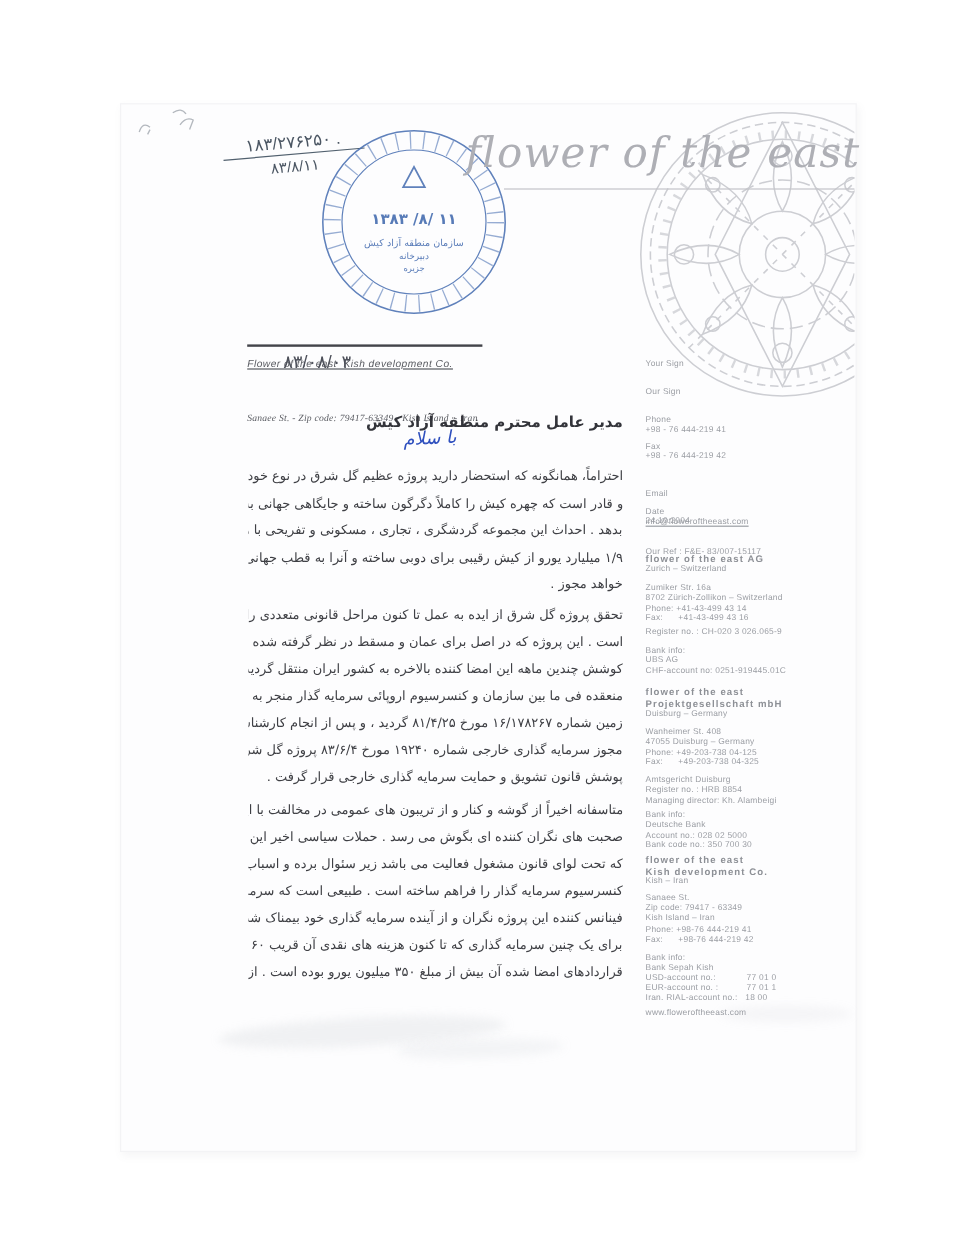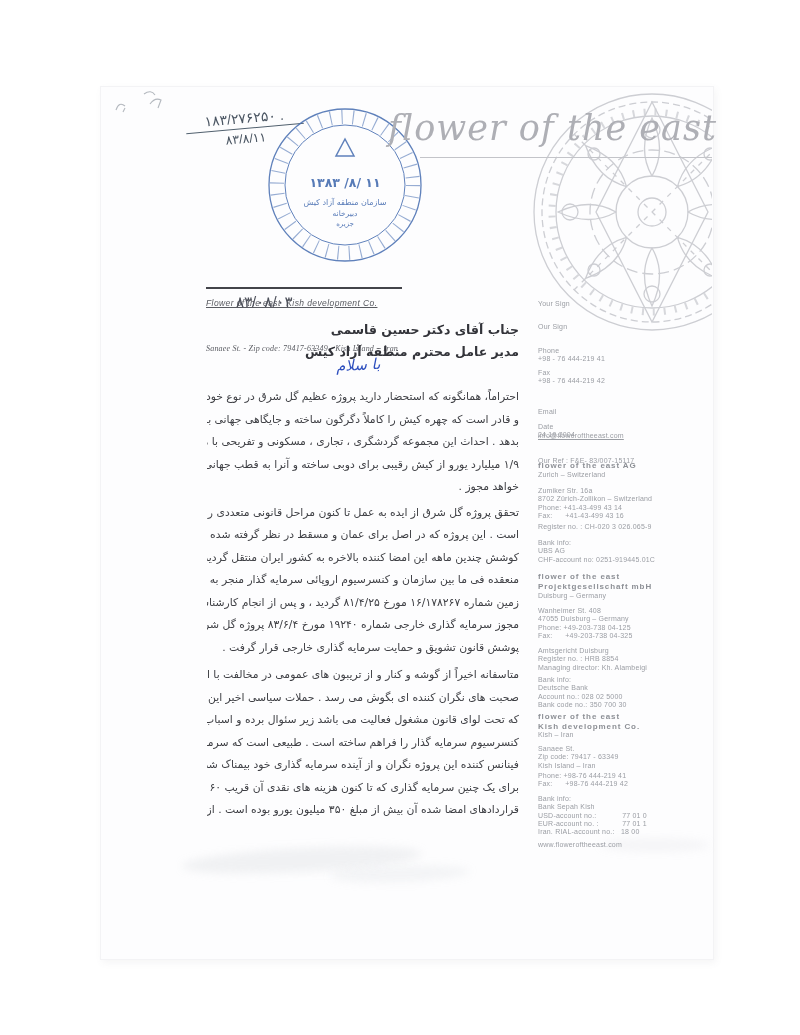--- a/index.html
+++ b/index.html
@@ -129,21 +129,20 @@
     </g>
   </svg>
 
   <div class="lh">
     <div class="l1">Flower of the east  Kish development Co.</div>
     <div class="l2">Sanaee St. - Zip code: 79417-63349 - Kish Island  - Iran</div>
   </div>
   <div class="lh-rule"></div>
   <div class="date-note">۸۳/۰۸/۰۳</div>
 
-  <div class="recipient rec1 fa abs">جناب آقای دکتر حسین قاسمی</div>
   <div class="recipient rec2 fa abs">مدیر عامل محترم منطقه آزاد کیش</div>
   <div class="salam fa">با سلام</div>
 
   <div class="bodytext fa">
     <div class="para p1 end-right">
         <div class="ln">احتراماً، همانگونه که استحضار دارید پروژه عظیم گل شرق در نوع خود بینظیر بوده</div>
         <div class="ln">و قادر است که چهره کیش را کاملاً دگرگون ساخته و جایگاهی جهانی به صنعت توریسم ایران</div>
         <div class="ln">بدهد . احداث این مجموعه گردشگری ، تجاری ، مسکونی و تفریحی با هزینه ای در مقیاس</div>
         <div class="ln">۱/۹ میلیارد یورو از کیش رقیبی برای دوبی ساخته و آنرا به قطب جهانی گردشگری تبدیل</div>
         <div class="ln">خواهد مجوز .</div>

